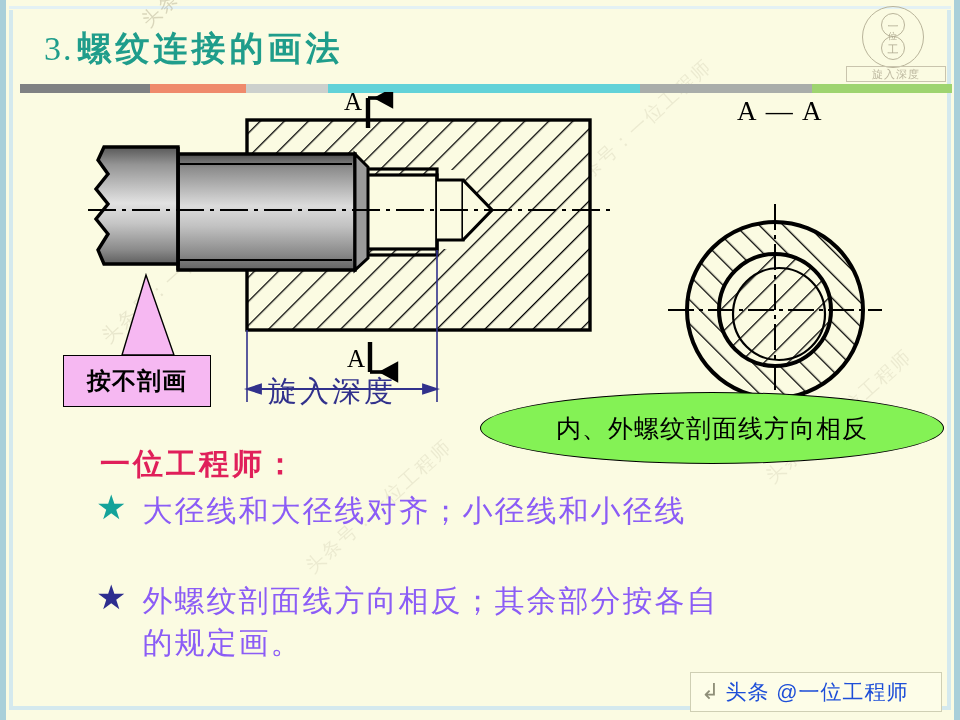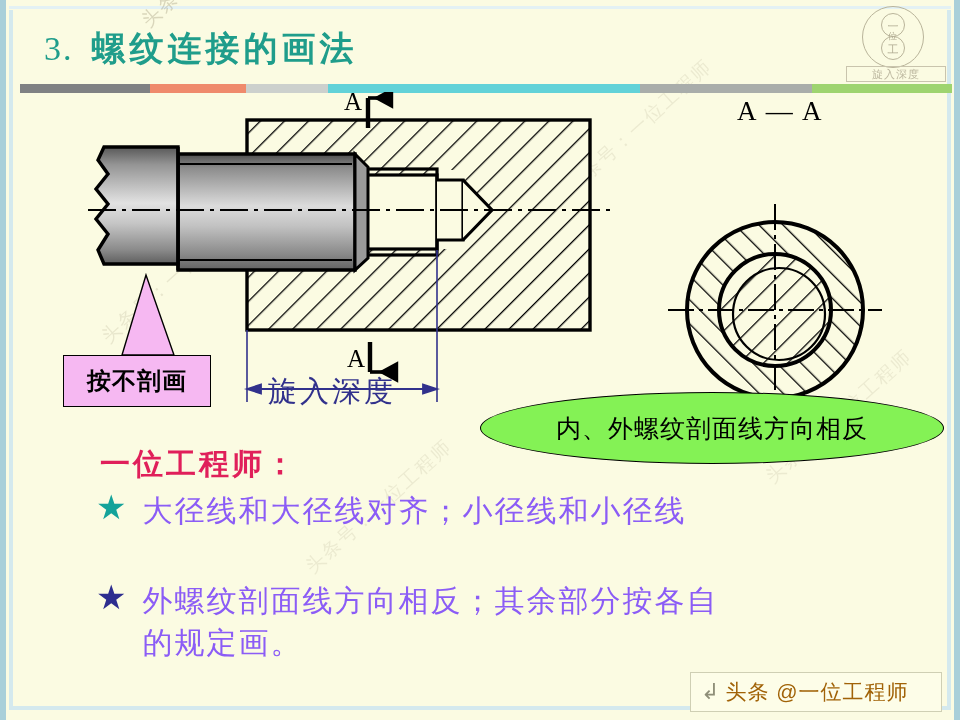--- a/index.html
+++ b/index.html
@@ -45,21 +45,21 @@
   
   .title {
     position: absolute; left: 44px; top: 26px;
     font-size: 34px;
     color: #1f9d8b;
     font-weight: bold;
     letter-spacing: 2px;
     white-space: nowrap;
   }
   .title .num { color:#1f9d8b; font-weight: normal; font-family:"Liberation Serif", serif; font-size:34px;}
-  .title .zh  { margin-left: 18px; letter-spacing: 4px; }
+  .title .zh  { margin-left: 4px; letter-spacing: 4px; }
 
   .colorbar { position:absolute; left:20px; top:84px; width:932px; height:9px; display:flex; }
   .colorbar div { height:100%; }
 
   
   .logo-wrap { position:absolute; right:16px; top:4px; width:96px; height:74px; }
   .logo-circle {
     position:absolute; left:14px; top:2px; width:62px; height:62px;
     border:1.6px solid #b9b49a; border-radius:50%;
   }
@@ -120,21 +120,21 @@
   .star-teal { color:#14a39a; }
   .star-navy { color:#2d2d8f; }
 
   
   .tt-bar {
     position:absolute; right:18px; bottom:8px; width:252px; height:40px;
     background:#fdfde8; border:1px solid #cfcfb4;
     display:flex; align-items:center; padding-left:10px;
   }
   .tt-bar .arrow { font-size:22px; color:#8e8e78; margin-right:6px; }
-  .tt-bar .tt-text { font-size:21px; color:#a16207; letter-spacing:1px; }
+  .tt-bar .tt-text { font-size:21px; color:#1d4ed8; letter-spacing:1px; }
 </style>
 </head>
 <body>
 
 <div id="slide">
 
   <div class="frame-left-outer"></div>
   <div class="frame-left-inner"></div>
   <div class="frame-right-outer"></div>
   <div class="frame-right-inner"></div>

